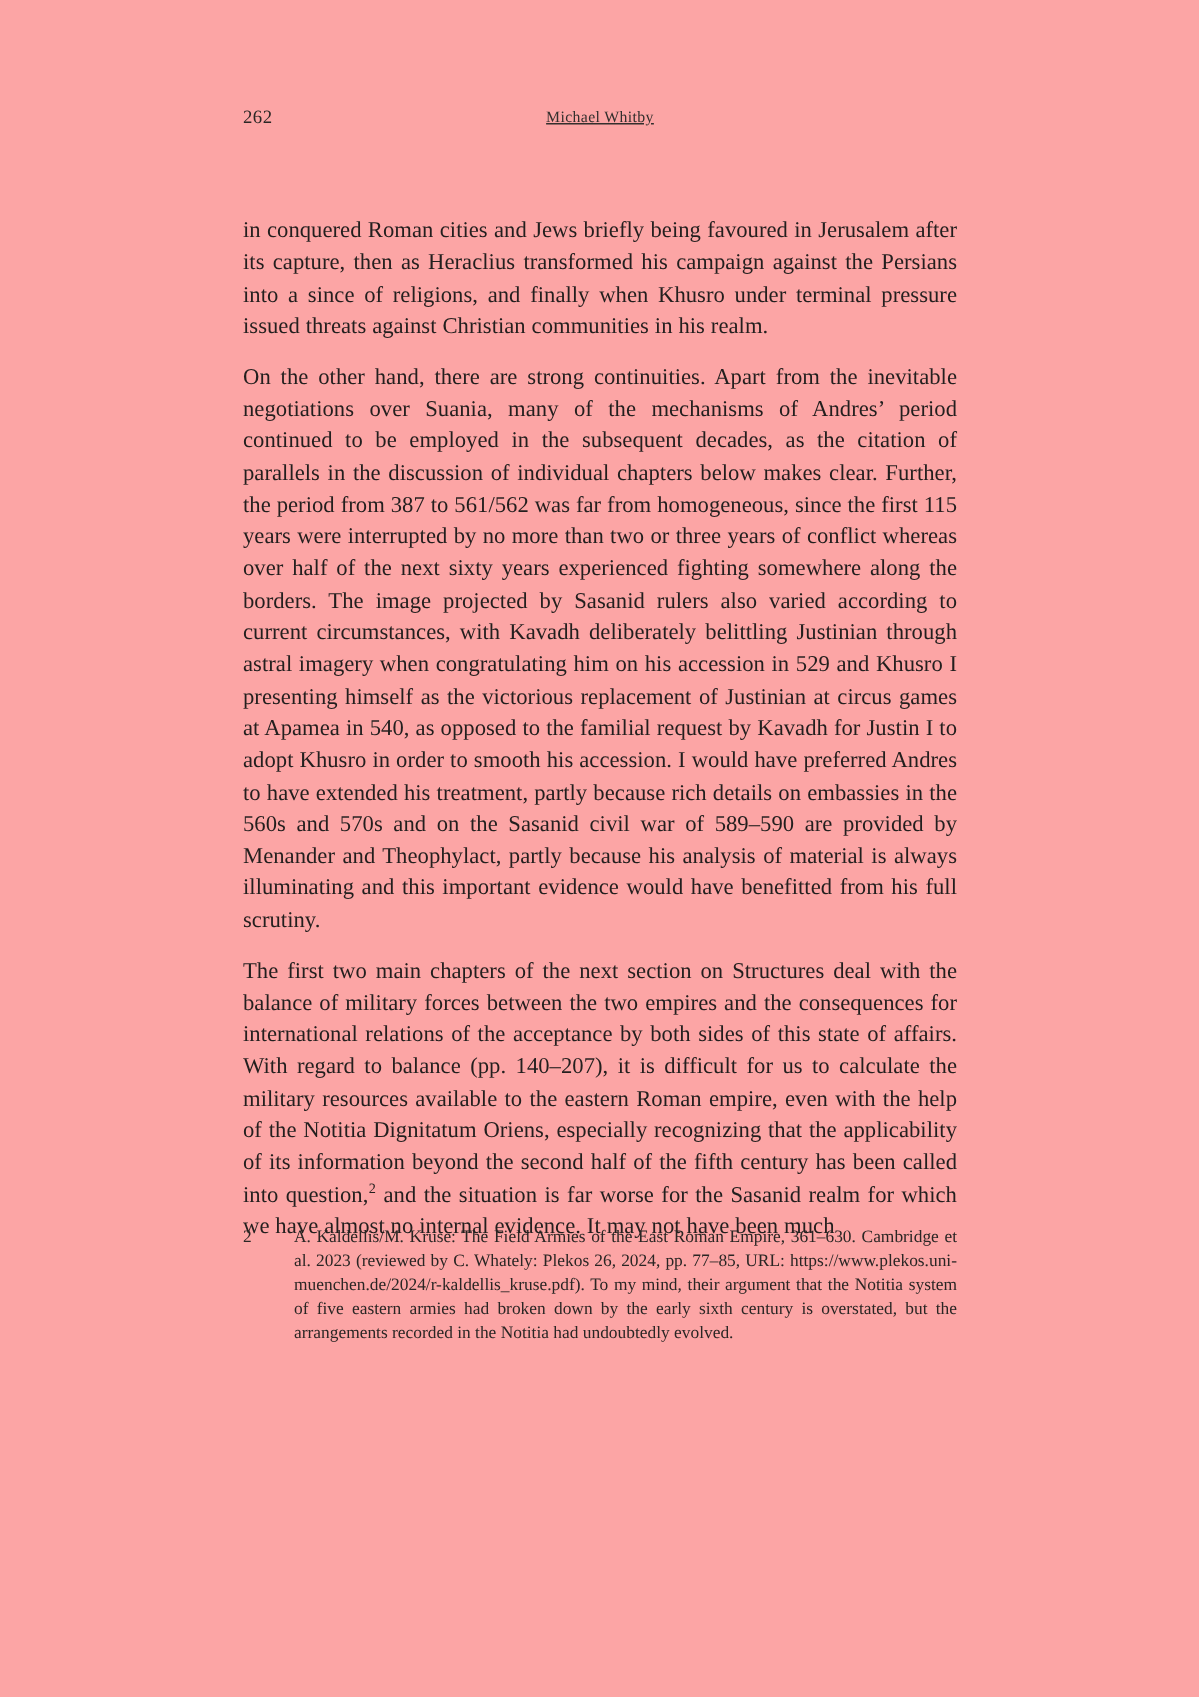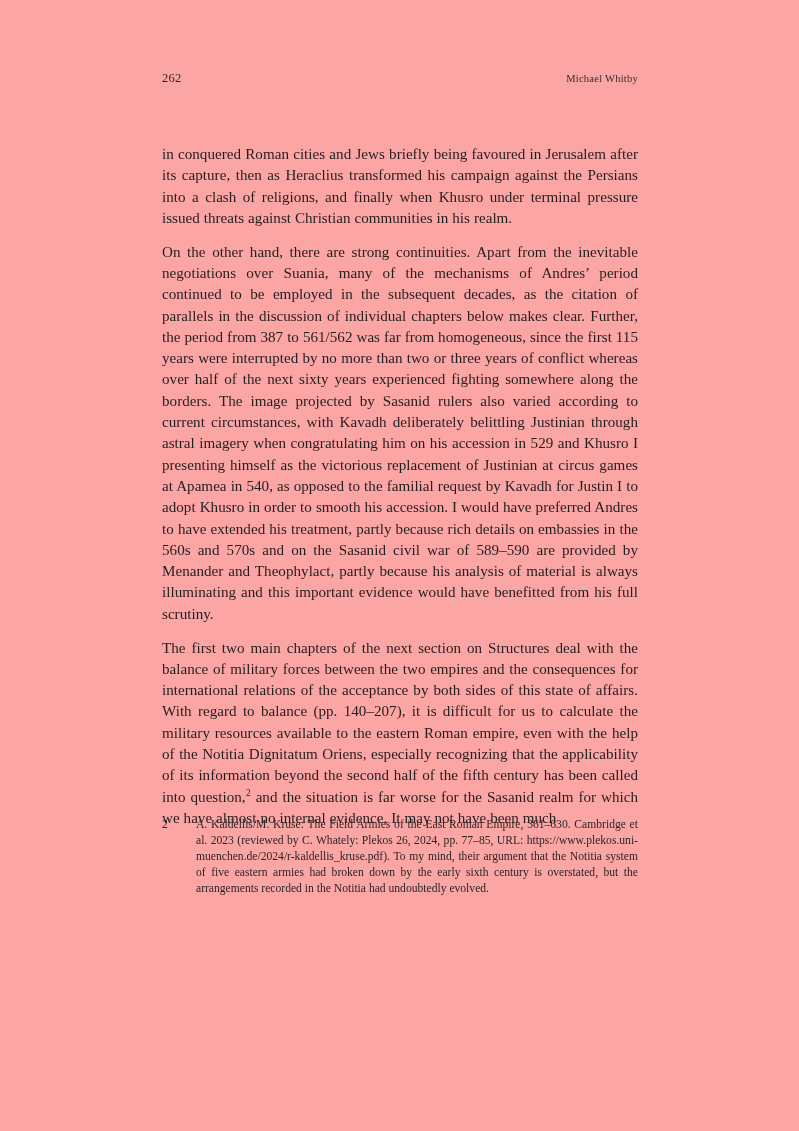--- a/index.html
+++ b/index.html
@@ -33,24 +33,25 @@
     top: 0;
     font-size: 12.5px;
     letter-spacing: 0.3px;
     color: #2b2725;
   }
   .head-title {
     position: absolute;
     left: 0;
     top: 2px;
     width: 476px;
-    text-align: right;
+    text-align: center;
     font-size: 10.5px;
     letter-spacing: 0.25px;
     color: #332f2d;
+    text-decoration: underline;
   }
 
   
   .textblock {
     position: absolute;
     left: 162px;
     top: 144px;
     width: 476px;
   }
   p.body-para {
@@ -109,21 +110,21 @@
 <body>
 
 <div class="page">
 
   <div class="running-head">
     <span class="folio">262</span>
     <span class="head-title">Michael Whitby</span>
   </div>
 
   <div class="textblock" id="body-text-block">
-      <p class="body-para"><span>in conquered Roman cities and Jews briefly being favoured in Jerusalem after its capture, then as Heraclius transformed his campaign against the Persians into a clash of religions, and finally when Khusro under terminal pressure issued threats against Christian communities in his realm.</span></p>
+      <p class="body-para"><span>in conquered Roman cities and Jews briefly being favoured in Jerusalem after its capture, then as Heraclius transformed his campaign against the Persians into a since of religions, and finally when Khusro under terminal pressure issued threats against Christian communities in his realm.</span></p>
       <p class="body-para"><span>On the other hand, there are strong continuities. Apart from the inevitable negotiations over Suania, many of the mechanisms of Andres’ period continued to be employed in the subsequent decades, as the citation of parallels in the discussion of individual chapters below makes clear. Further, the period from 387 to 561/562 was far from homogeneous, since the first 115 years were interrupted by no more than two or three years of conflict whereas over half of the next sixty years experienced fighting somewhere along the borders. The image projected by Sasanid rulers also varied according to current circumstances, with Kavadh deliberately belittling Justinian through astral imagery when congratulating him on his accession in 529 and Khusro I presenting himself as the victorious replacement of Justinian at circus games at Apamea in 540, as opposed to the familial request by Kavadh for Justin I to adopt Khusro in order to smooth his accession. I would have preferred Andres to have extended his treatment, partly because rich details on embassies in the 560s and 570s and on the Sasanid civil war of 589–590 are provided by Menander and Theophylact, partly because his analysis of material is always illuminating and this important evidence would have benefitted from his full scrutiny.</span></p>
       <p class="body-para"><span>The first two main chapters of the next section on Structures deal with the balance of military forces between the two empires and the consequences for international relations of the acceptance by both sides of this state of affairs. With regard to balance (pp. 140–207), it is difficult for us to calculate the military resources available to the eastern Roman empire, even with the help of the </span><span class="it">Notitia Dignitatum Oriens</span><span>, especially recognizing that the applicability of its information beyond the second half of the fifth century has been called into question,</span><sup class="fn-ref">2</sup><span> and the situation is far worse for the Sasanid realm for which we have almost no internal evidence. It may not have been much</span></p>
     </div>
 
   <div class="footnotes" id="footnote-block">
       <div class="footnote">
         <span class="fn-num">2</span>
         <span class="fn-body"><span>A. Kaldellis/M. Kruse: The Field Armies of the East Roman Empire, 361–630. Cambridge et al. 2023 (reviewed by C. Whately: Plekos 26, 2024, pp. 77–85, URL: https://www.plekos.uni-muenchen.de/2024/r-kaldellis_kruse.pdf). To my mind, their argument that the </span><span class="it">Notitia</span><span> system of five eastern armies had broken down by the early sixth century is overstated, but the arrangements recorded in the </span><span class="it">Notitia</span><span> had undoubtedly evolved.</span></span>
       </div>
     </div>

